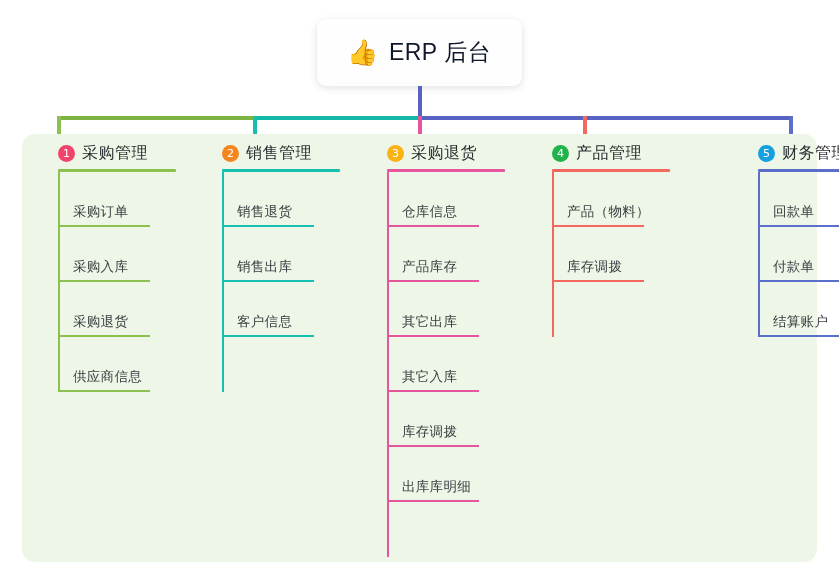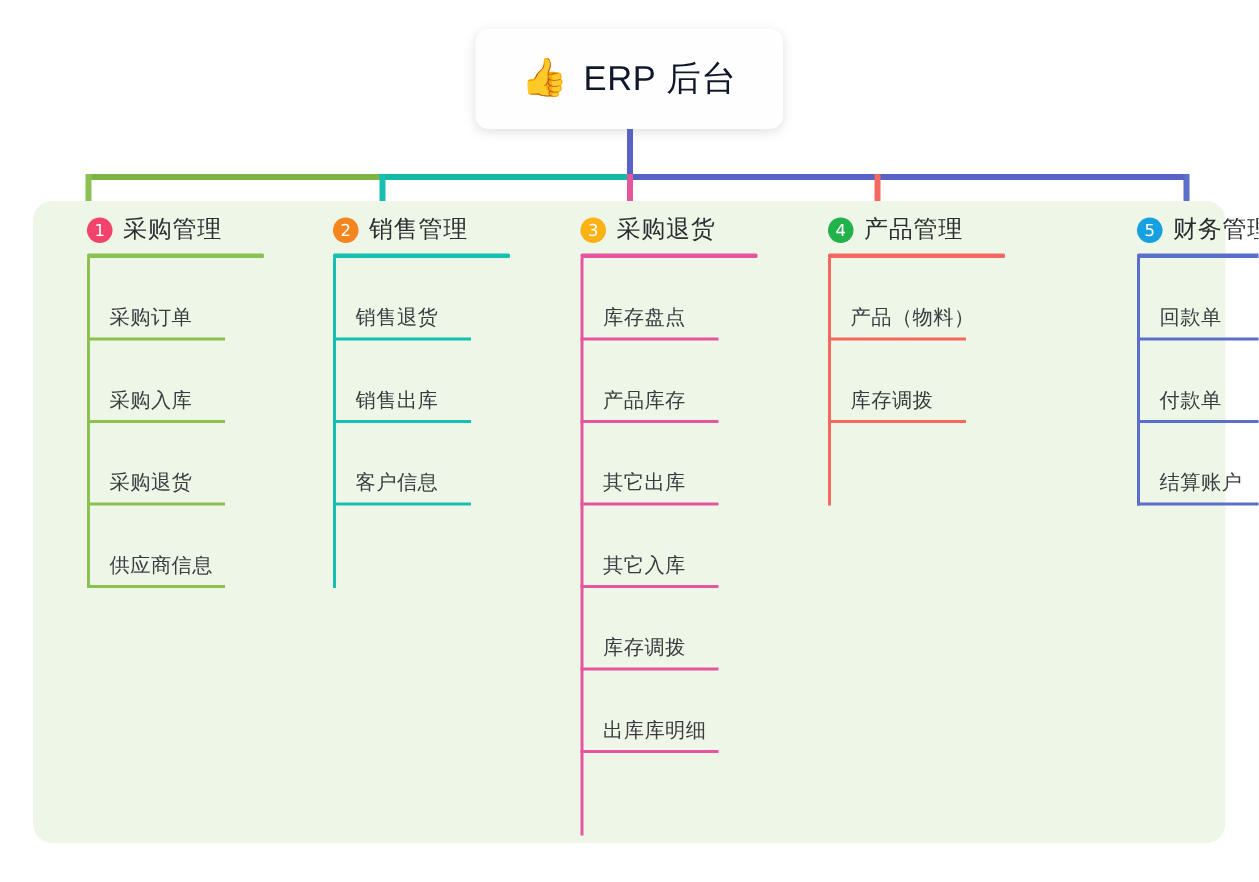--- a/index.html
+++ b/index.html
@@ -223,21 +223,21 @@
         </div>
         <div class="column" style="left: 347px;">
           <div class="col-head">
             <span class="badge" style="background: rgb(251, 178, 21);">3</span>
             <span class="col-title">采购退货</span>
             <div class="col-head-rule" style="background: rgb(229, 86, 158);"></div>
           </div>
           <div class="items">
             <div class="col-spine" style="background: rgb(229, 86, 158); height: 385px;"></div>
             <div class="leaf">
-              <span class="leaf-label">库存盘点</span>
+              <span class="leaf-label">仓库信息</span>
               <div class="leaf-rule" style="background: rgb(229, 86, 158);"></div>
             </div>
             <div class="leaf">
               <span class="leaf-label">产品库存</span>
               <div class="leaf-rule" style="background: rgb(229, 86, 158);"></div>
             </div>
             <div class="leaf">
               <span class="leaf-label">其它出库</span>
               <div class="leaf-rule" style="background: rgb(229, 86, 158);"></div>
             </div>

